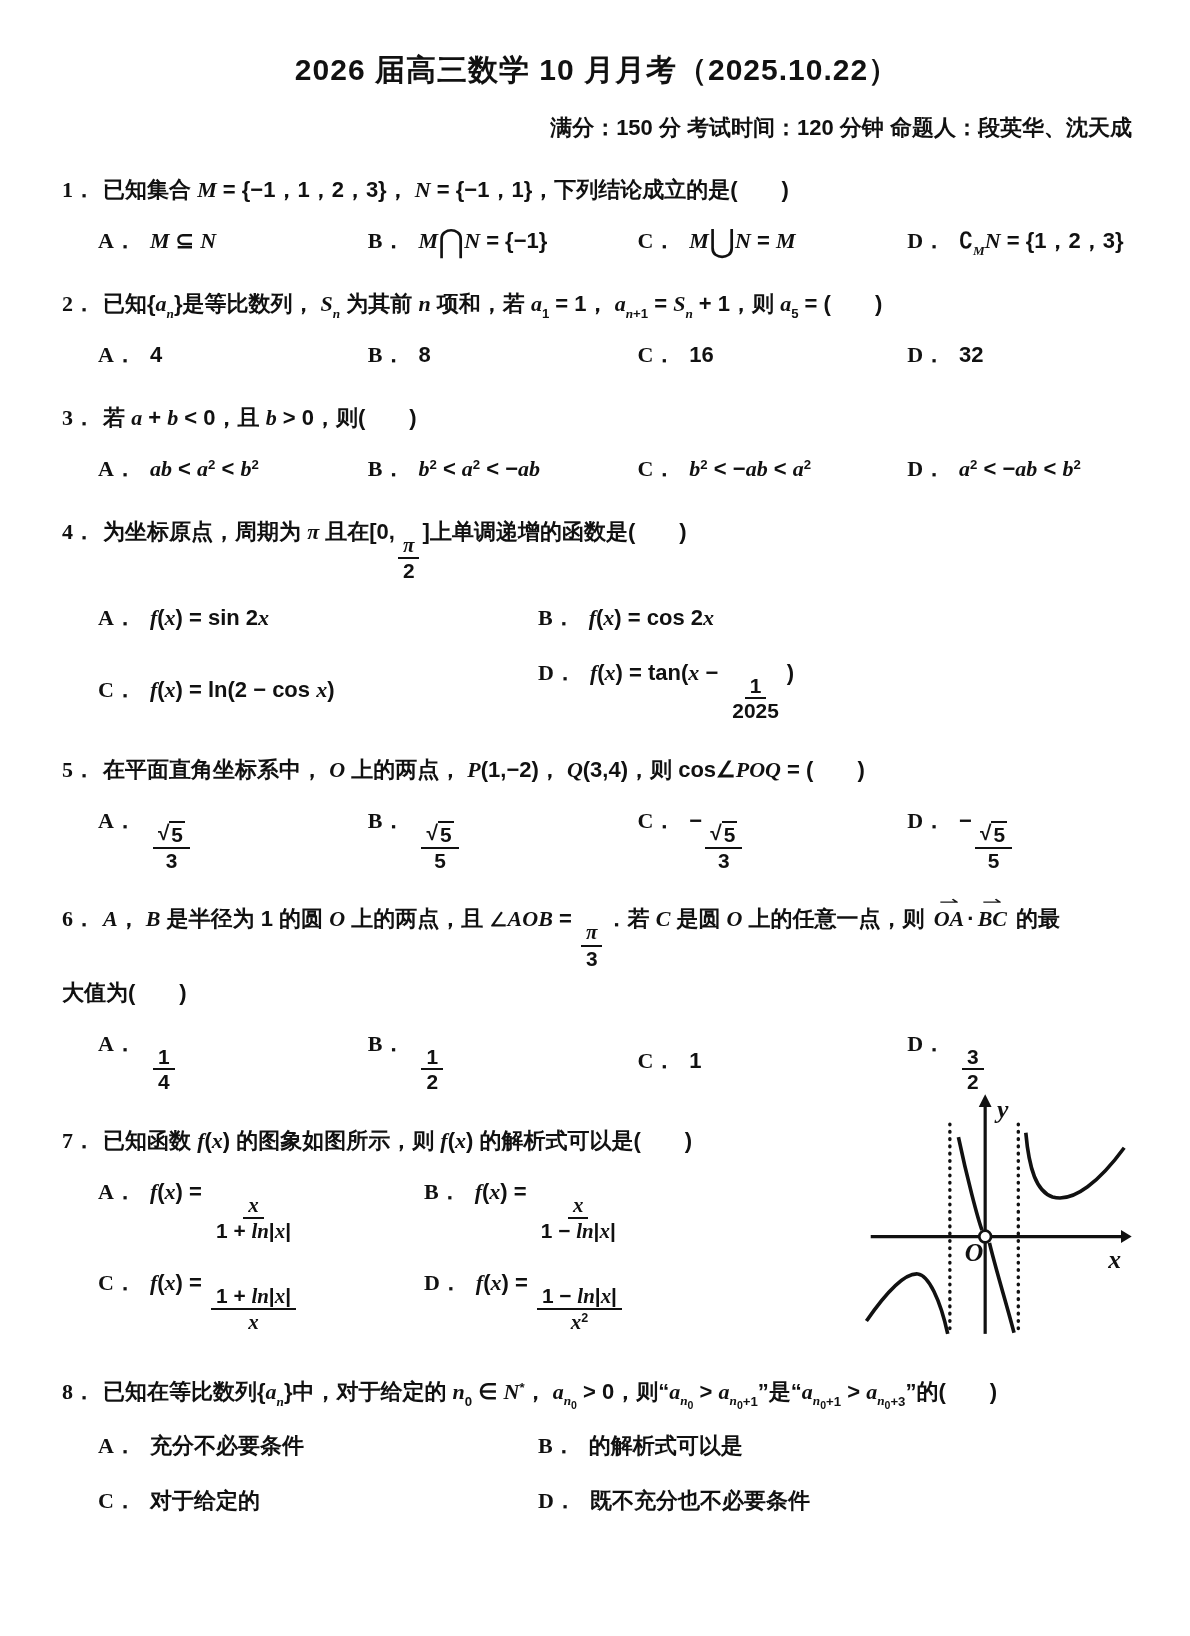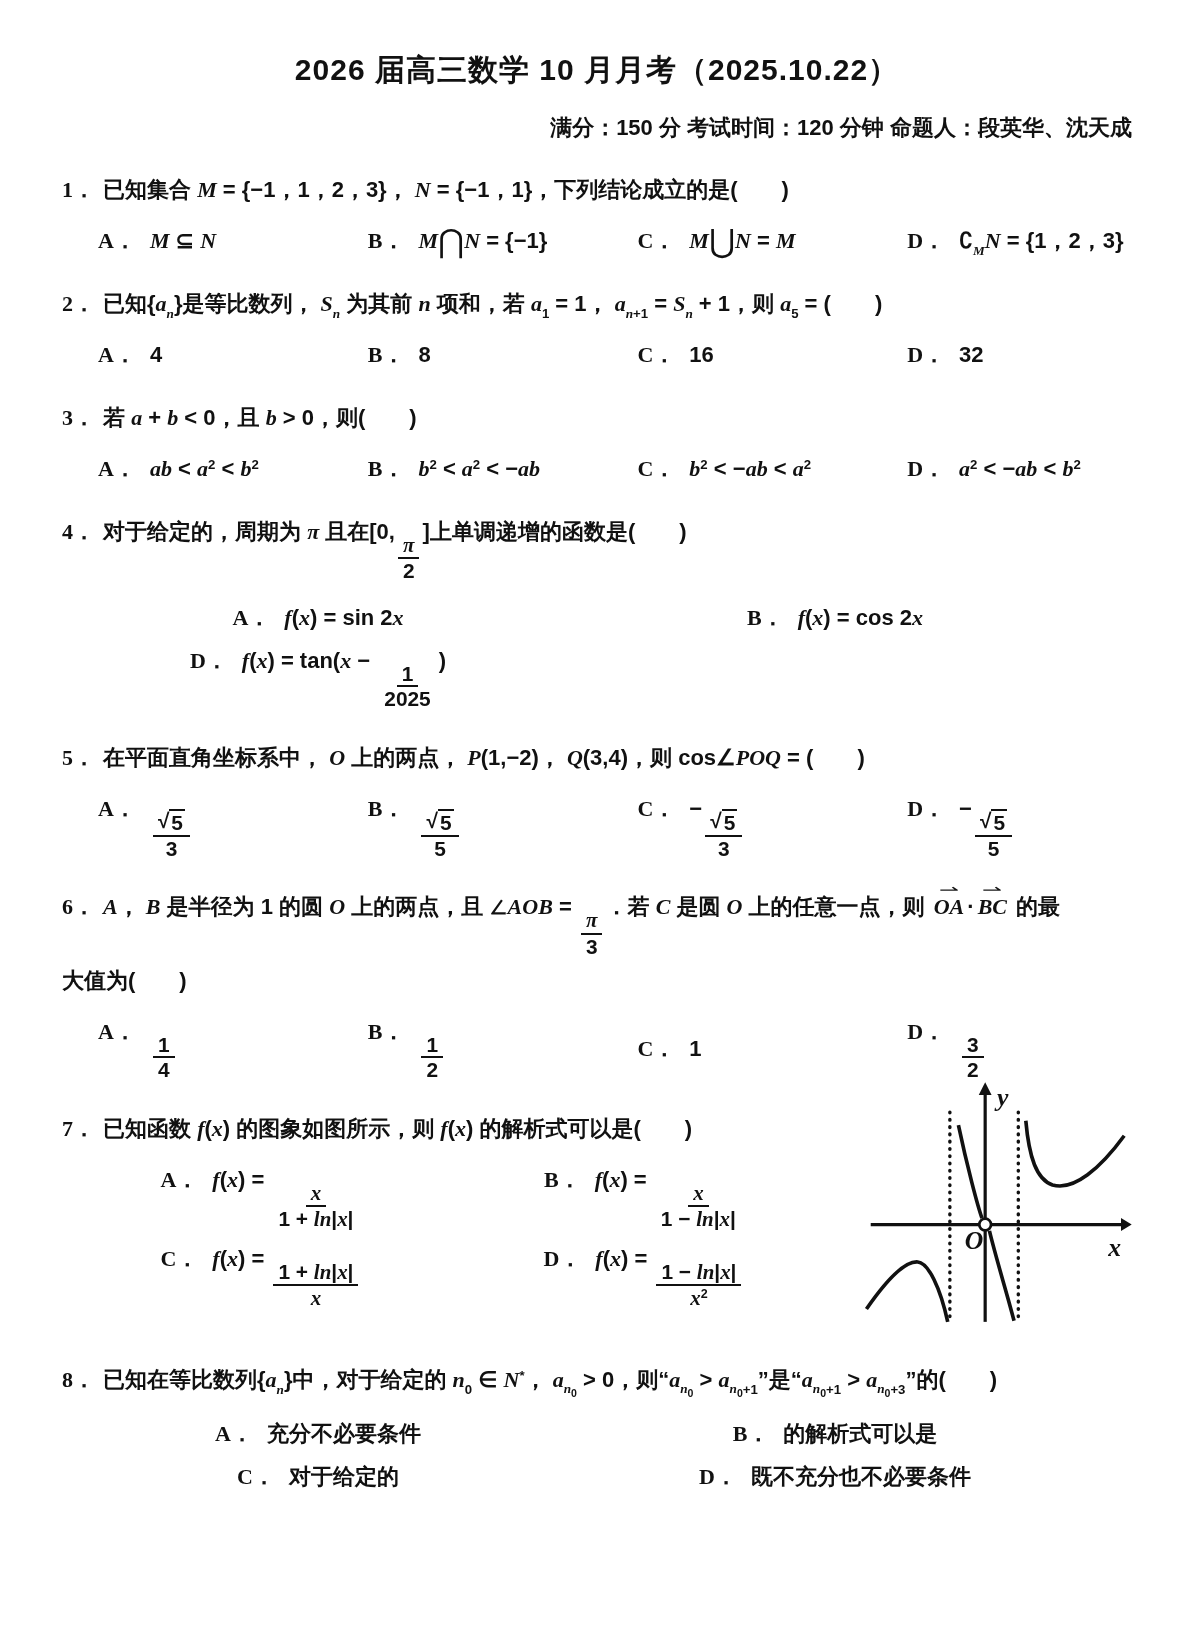--- a/index.html
+++ b/index.html
@@ -21,23 +21,23 @@
   .subtitle{
     text-align:right;font-size:22px;font-weight:700;margin-top:22px;
   }
   .section{
     font-size:23px;font-weight:800;margin-top:26px;
   }
   .q{margin-top:30px;font-size:22px;line-height:1.5;font-weight:700;}
   .qnum{font-family:"Liberation Serif", serif;font-weight:700;margin-right:8px;}
   .stem{display:inline;}
   .stem2{margin-top:6px;}
-  .opts{display:grid;margin-top:18px;padding-left:36px;row-gap:10px;align-items:center;}
+  .opts{display:grid;margin-top:18px;padding-left:36px;row-gap:22px;align-items:center;}
   .cols-4{grid-template-columns:1.08fr 1.08fr 1.08fr 0.9fr;}
-  .cols-2{grid-template-columns:1fr 1.35fr;text-align:center;}
+  .cols-2{grid-template-columns:1fr 1.35fr;}
   .opt{white-space:nowrap;}
   .olabel{font-family:"Liberation Serif", serif;font-weight:700;margin-right:14px;}
   .txt{font-weight:700;}
   .var{font-family:"Liberation Serif", serif;font-style:italic;font-weight:700;}
   .grp{white-space:nowrap;}
   .sub{font-size:0.6em;vertical-align:-0.5em;line-height:1;}
   .sub .sub{font-size:0.8em;vertical-align:-0.35em;}
   .sup{font-size:0.6em;vertical-align:0.55em;line-height:1;}
   .frac{
     display:inline-flex;flex-direction:column;align-items:center;
@@ -91,27 +91,28 @@
       <div class="q">
         <div class="qhead"><span class="qnum">3．</span><span class="stem"><span class="txt">若 </span><span class="var">a</span><span class="txt"> + </span><span class="var">b</span><span class="txt"> &lt; 0，且 </span><span class="var">b</span><span class="txt"> &gt; 0，则(　　)</span></span></div>
         <div class="opts cols-4">
           <div class="opt"><span class="olabel">A．</span><span class="oval"><span class="var">ab</span><span class="txt"> &lt; </span><span class="grp"><span class="var">a</span><span class="sup"><span class="txt">2</span></span></span><span class="txt"> &lt; </span><span class="grp"><span class="var">b</span><span class="sup"><span class="txt">2</span></span></span></span></div>
           <div class="opt"><span class="olabel">B．</span><span class="oval"><span class="grp"><span class="var">b</span><span class="sup"><span class="txt">2</span></span></span><span class="txt"> &lt; </span><span class="grp"><span class="var">a</span><span class="sup"><span class="txt">2</span></span></span><span class="txt"> &lt; −</span><span class="var">ab</span></span></div>
           <div class="opt"><span class="olabel">C．</span><span class="oval"><span class="grp"><span class="var">b</span><span class="sup"><span class="txt">2</span></span></span><span class="txt"> &lt; −</span><span class="var">ab</span><span class="txt"> &lt; </span><span class="grp"><span class="var">a</span><span class="sup"><span class="txt">2</span></span></span></span></div>
           <div class="opt"><span class="olabel">D．</span><span class="oval"><span class="grp"><span class="var">a</span><span class="sup"><span class="txt">2</span></span></span><span class="txt"> &lt; −</span><span class="var">ab</span><span class="txt"> &lt; </span><span class="grp"><span class="var">b</span><span class="sup"><span class="txt">2</span></span></span></span></div>
         </div>
       </div>
       <div class="q">
-        <div class="qhead"><span class="qnum">4．</span><span class="stem"><span class="txt">对于给定的，周期为 </span><span class="var">π</span><span class="txt"> 且在[0,</span><span class="frac">
+        <div class="qhead"><span class="qnum">4．</span><span class="stem"><span class="txt">为坐标原点，周期为 </span><span class="var">π</span><span class="txt"> 且在[0,</span><span class="frac">
               <span class="num"><span class="var">π</span></span>
               <span class="den"><span class="txt">2</span></span>
             </span><span class="txt">]上单调递增的函数是(　　)</span></span></div>
         <div class="opts cols-2">
           <div class="opt"><span class="olabel">A．</span><span class="oval"><span class="var">f</span><span class="txt">(</span><span class="var">x</span><span class="txt">) = sin 2</span><span class="var">x</span></span></div>
           <div class="opt"><span class="olabel">B．</span><span class="oval"><span class="var">f</span><span class="txt">(</span><span class="var">x</span><span class="txt">) = cos 2</span><span class="var">x</span></span></div>
+          <div class="opt"><span class="olabel">C．</span><span class="oval"><span class="var">f</span><span class="txt">(</span><span class="var">x</span><span class="txt">) = ln(2 − cos </span><span class="var">x</span><span class="txt">)</span></span></div>
           <div class="opt"><span class="olabel">D．</span><span class="oval"><span class="var">f</span><span class="txt">(</span><span class="var">x</span><span class="txt">) = tan(</span><span class="var">x</span><span class="txt"> − </span><span class="frac">
                 <span class="num"><span class="txt">1</span></span>
                 <span class="den"><span class="txt">2025</span></span>
               </span><span class="txt">)</span></span></div>
         </div>
       </div>
       <div class="q">
         <div class="qhead"><span class="qnum">5．</span><span class="stem"><span class="txt">在平面直角坐标系中， </span><span class="var">O</span><span class="txt"> 上的两点， </span><span class="var">P</span><span class="txt">(1,−2)， </span><span class="var">Q</span><span class="txt">(3,4)，则 cos∠</span><span class="var">POQ</span><span class="txt"> = (　　)</span></span></div>
         <div class="opts cols-4">
           <div class="opt"><span class="olabel">A．</span><span class="oval"><span class="frac">

